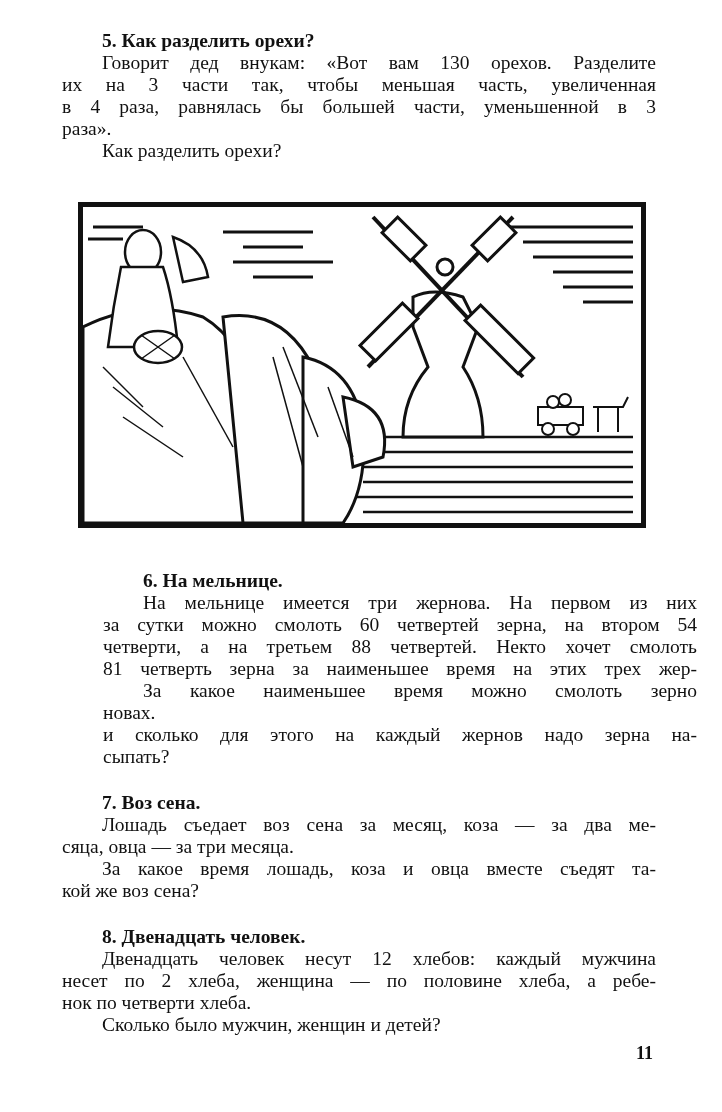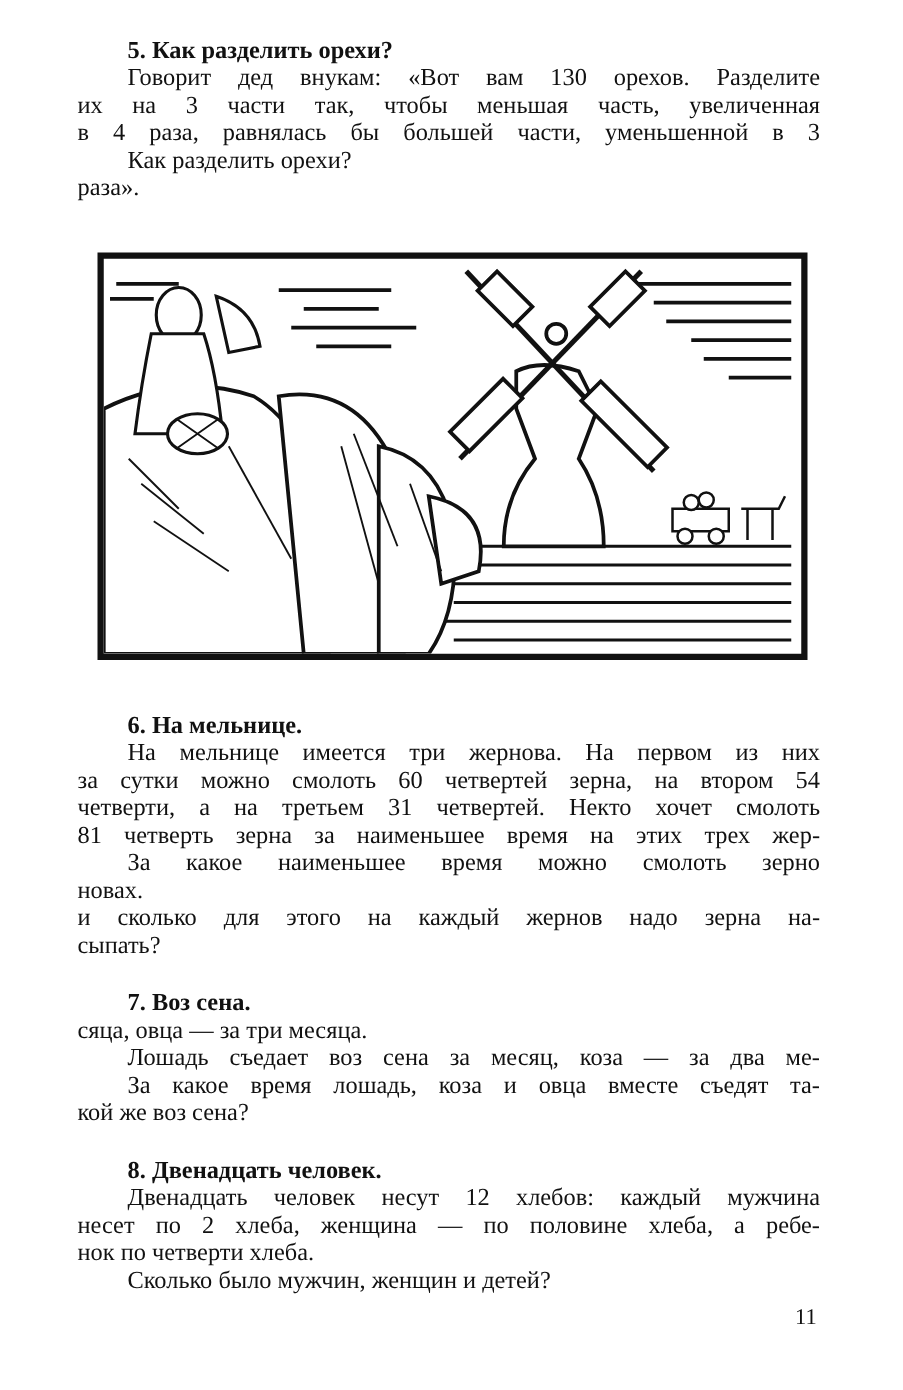--- a/index.html
+++ b/index.html
@@ -6,34 +6,34 @@
     body { width: 722px; height: 1112px; position: relative; overflow: hidden;
       font-family: "Liberation Serif", "DejaVu Serif", serif; color: #111; }
     .page { position: absolute; left: 0; top: 0; width: 722px; height: 1112px; }
     .text-block { position: absolute; left: 62px; width: 594px; font-size: 19.5px; line-height: 22px; }
     .heading { font-weight: bold; padding-left: 40px; margin: 0; }
     .line { display: block; text-align: justify; text-align-last: justify; }
     .line.last { text-align-last: left; }
     .line.ind { padding-left: 40px; }
     .illustration { position: absolute; left: 78px; top: 202px; width: 568px; height: 326px;
       border: 5px solid #111; box-sizing: border-box; background: #fff; overflow: hidden; }
-    .page-number { position: absolute; left: 636px; top: 1043px; font-size: 18px; font-weight: normal; }
+    .page-number { position: absolute; left: 636px; top: 1043px; font-size: 18px; font-weight: bold; }
   </style>
 </head>
 <body>
 
 <div class="page">
 
   <div class="text-block" style="top:30px;">
     <p class="heading">5. Как разделить орехи?</p>
     <span class="line ind">Говорит дед внукам: «Вот вам 130 орехов. Разделите</span>
     <span class="line">их на 3 части так, чтобы меньшая часть, увеличенная</span>
     <span class="line">в 4 раза, равнялась бы большей части, уменьшенной в 3</span>
+    <span class="line last">раза».</span>
     <span class="line last ind">Как разделить орехи?</span>
-    <span class="line last">раза».</span>
   </div>
 
   <div class="illustration">
     <svg width="558" height="316" viewBox="0 0 558 316">
       <g stroke="#111" stroke-width="3" fill="none">
         <line x1="10" y1="20" x2="60" y2="20"></line>
           <line x1="5" y1="32" x2="40" y2="32"></line>
         <line x1="140" y1="25" x2="230" y2="25"></line>
           <line x1="160" y1="40" x2="220" y2="40"></line>
         <line x1="150" y1="55" x2="250" y2="55"></line>
@@ -93,36 +93,36 @@
         <rect x="455" y="200" width="45" height="18"></rect>
         <circle cx="465" cy="222" r="6"></circle>
           <circle cx="490" cy="222" r="6"></circle>
         <circle cx="470" cy="195" r="6"></circle>
           <circle cx="482" cy="193" r="6"></circle>
         <path d="M510 200 L540 200 L545 190 M515 200 L515 225 M535 200 L535 225"></path>
       </g>
     </svg>
   </div>
 
-  <div class="text-block" style="top:570px;">
+  <div class="text-block" style="top:570px;margin-left:41px;">
     <p class="heading">6. На мельнице.</p>
     <span class="line ind">На мельнице имеется три жернова. На первом из них</span>
     <span class="line">за сутки можно смолоть 60 четвертей зерна, на втором 54</span>
-    <span class="line">четверти, а на третьем 31 четвертей. Некто хочет смолоть</span>
+    <span class="line">четверти, а на третьем 88 четвертей. Некто хочет смолоть</span>
     <span class="line">81 четверть зерна за наименьшее время на этих трех жер-</span>
     <span class="line ind">За какое наименьшее время можно смолоть зерно</span>
     <span class="line last">новах.</span>
     <span class="line">и сколько для этого на каждый жернов надо зерна на-</span>
     <span class="line last">сыпать?</span>
   </div>
 
   <div class="text-block" style="top:792px;">
     <p class="heading">7. Воз сена.</p>
+    <span class="line ind">Лошадь съедает воз сена за месяц, коза — за два ме-</span>
     <span class="line last">сяца, овца — за три месяца.</span>
-    <span class="line ind">Лошадь съедает воз сена за месяц, коза — за два ме-</span>
     <span class="line ind">За какое время лошадь, коза и овца вместе съедят та-</span>
     <span class="line last">кой же воз сена?</span>
   </div>
 
   <div class="text-block" style="top:926px;">
     <p class="heading">8. Двенадцать человек.</p>
     <span class="line ind">Двенадцать человек несут 12 хлебов: каждый мужчина</span>
     <span class="line">несет по 2 хлеба, женщина  — по половине хлеба, а ребе-</span>
     <span class="line last">нок по четверти хлеба.</span>
     <span class="line last ind">Сколько было мужчин, женщин и детей?</span>

